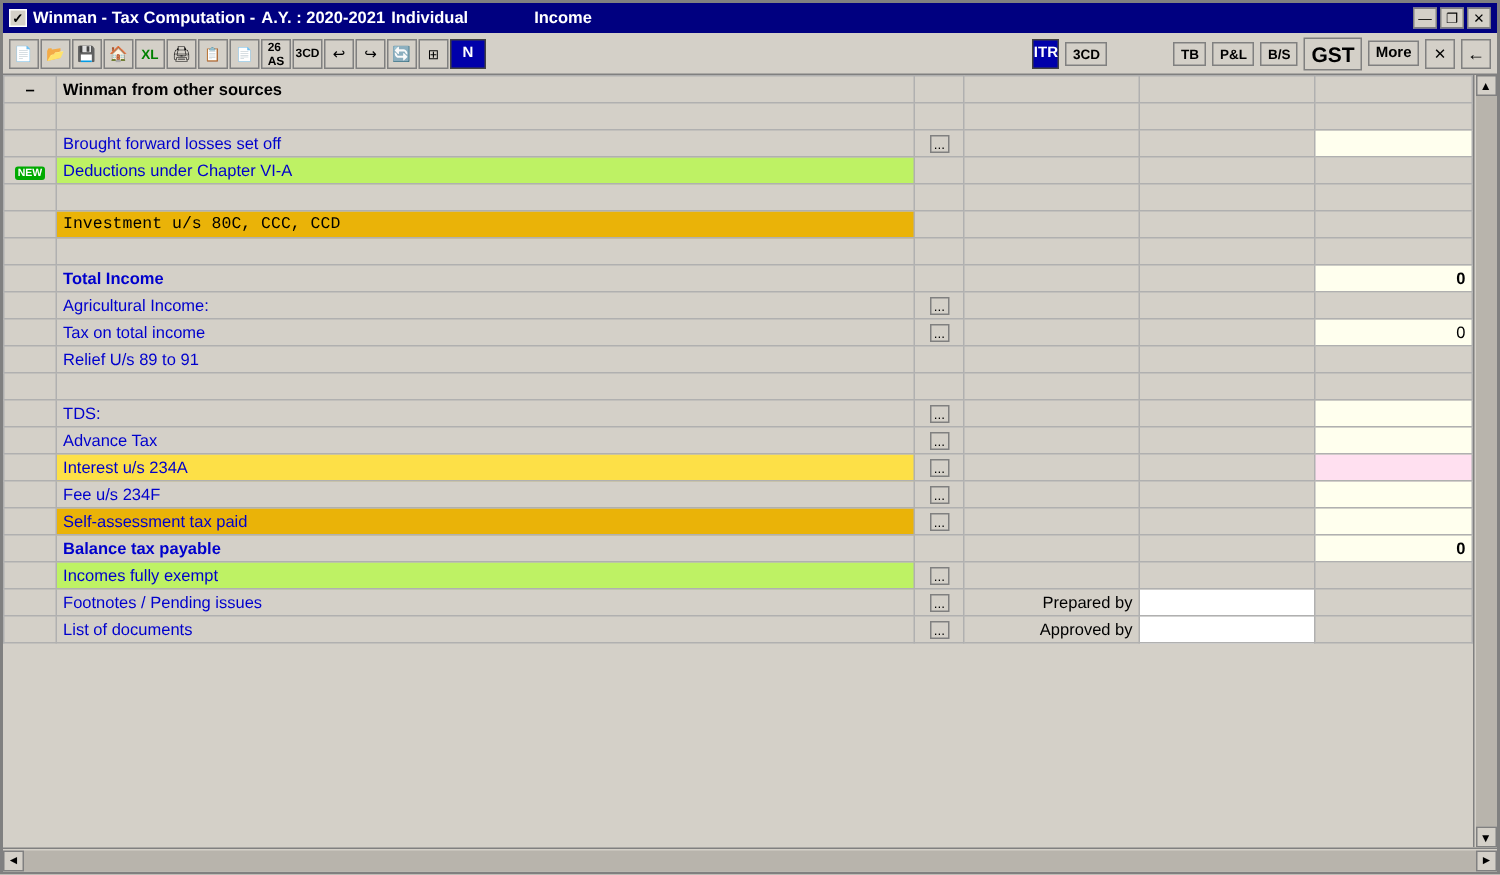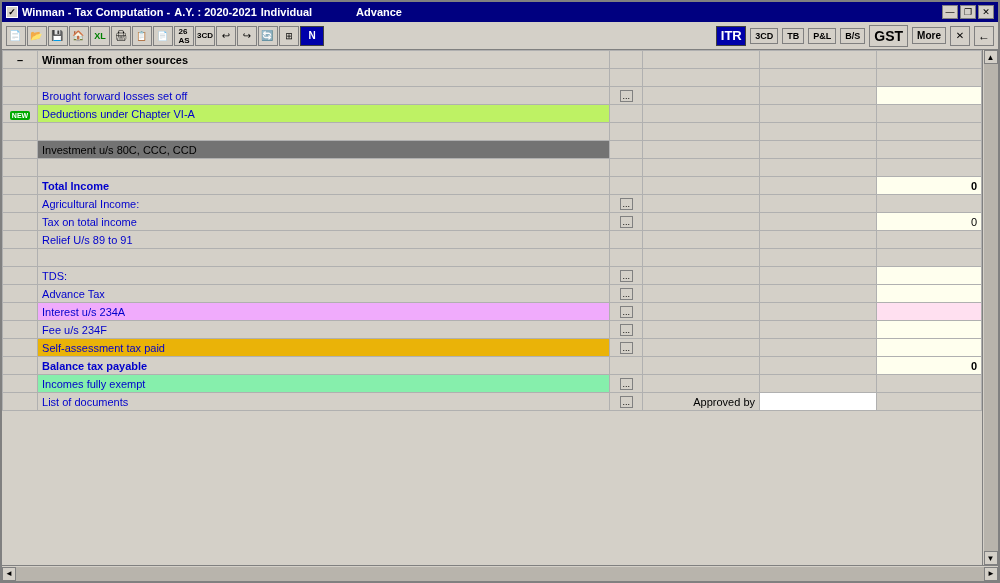--- a/index.html
+++ b/index.html
@@ -50,21 +50,21 @@
 <body>
 
 <div class="window">
 
   <div class="title-bar">
     <div class="title-bar-left">
       <div class="title-bar-checkbox">✓</div>
       <span>Winman - Tax Computation -</span>
       <span>A.Y. : 2020-2021</span>
       <span>Individual</span>
-      <span style="margin-left: 40px;">Advance</span>
+      <span style="margin-left: 40px;">Income</span>
     </div>
     <div class="title-bar-right">
       <div class="title-btn">—</div>
       <div class="title-btn">❐</div>
       <div class="title-btn">✕</div>
     </div>
   </div>
 
 
   <div class="toolbar">
@@ -81,23 +81,23 @@
       <div class="tb-icon" style="font-size:8px; font-weight:bold;">26<br style="line-height:0">AS</div>
       <div class="tb-icon" style="font-size:8px; font-weight:bold;">3CD</div>
       <div class="tb-icon" style="font-size:10px;">↩</div>
       <div class="tb-icon" style="font-size:10px;">↪</div>
       <div class="tb-icon" style="font-size:10px;">🔄</div>
       <div class="tb-icon" style="font-size:9px;">⊞</div>
       <div class="tb-blue-icon" style="font-size:10px; font-weight:bold;">N</div>
     </div>
 
     <div class="toolbar-right">
-      <div class="tb-blue-icon" style="font-size:13px; font-weight:bold; width:30px;">ITR</div>
+      <div class="tb-blue-icon" style="font-size:10px; font-weight:bold; width:18px;">ITR</div>
       <div class="tb-label" style="font-size:9px; font-weight:bold;">3CD</div>
-      <div class="tb-label" style="font-size:9px; font-weight:bold;">TB</div>
+      <div class="tb-label" style="font-size:9px; font-weight:bold;margin-left:40px;">TB</div>
       <div class="tb-label" style="font-size:9px; font-weight:bold;">P&amp;L</div>
       <div class="tb-label" style="font-size:9px; font-weight:bold;">B/S</div>
       <div class="tb-label" style="font-size:14px; font-weight:bold;">GST</div>
       <div class="tb-label" style="font-size:10px; font-weight:bold;">More</div>
       <div style="width:20px;height:20px; border:1px solid #808080; display:flex; align-items:center; justify-content:center; font-size:10px; cursor:pointer; background:#d4d0c8;">✕</div>
       <div style="width:20px;height:20px; border:1px solid #808080; display:flex; align-items:center; justify-content:center; font-size:12px; cursor:pointer; background:#d4d0c8;">←</div>
     </div>
   </div>
 
   <div class="main-content">
@@ -156,21 +156,21 @@
             <td style="background:#d4d0c8; border:1px solid #b0b0b0;"></td>
             <td style="background:#d4d0c8; border:1px solid #b0b0b0;"></td>
             <td style="background:#d4d0c8; border:1px solid #b0b0b0;"></td>
             <td style="background:#d4d0c8; border:1px solid #b0b0b0;"></td>
             <td style="background:#d4d0c8; border:1px solid #b0b0b0;"></td>
             <td style="background:#d4d0c8; border:1px solid #b0b0b0;"></td>
           </tr>
 
           <tr>
             <td style="background:#d4d0c8; border:1px solid #b0b0b0;"></td>
-            <td style="background:#737373; border:1px solid #b0b0b0;">Investment u/s 80C, CCC, CCD</td>
+            <td style="background:#eab308; border:1px solid #b0b0b0;font-family:Liberation Mono, monospace;">Investment u/s 80C, CCC, CCD</td>
             <td style="background:#d4d0c8; border:1px solid #b0b0b0;"></td>
             <td style="background:#d4d0c8; border:1px solid #b0b0b0;"></td>
             <td style="background:#d4d0c8; border:1px solid #b0b0b0;"></td>
             <td style="background:#d4d0c8; border:1px solid #b0b0b0;"></td>
           </tr>
 
           <tr>
             <td style="background:#d4d0c8; border:1px solid #b0b0b0;"></td>
             <td style="background:#d4d0c8; border:1px solid #b0b0b0;"></td>
             <td style="background:#d4d0c8; border:1px solid #b0b0b0;"></td>
@@ -238,21 +238,21 @@
             <td style="background:#d4d0c8; border:1px solid #b0b0b0;"></td>
             <td style="background:#d4d0c8; color:#0000cc; border:1px solid #b0b0b0;">Advance Tax</td>
             <td style="background:#d4d0c8; border:1px solid #b0b0b0; text-align:center;"><button class="dots-btn">...</button></td>
             <td style="background:#d4d0c8; border:1px solid #b0b0b0;"></td>
             <td style="background:#d4d0c8; border:1px solid #b0b0b0;"></td>
             <td style="background:#ffffee; border:1px solid #b0b0b0;"></td>
           </tr>
 
           <tr>
             <td style="background:#d4d0c8; border:1px solid #b0b0b0;"></td>
-            <td style="background:#f0abfc; color:#0000cc; border:1px solid #b0b0b0;">Interest u/s 234A</td>
+            <td style="background:#fde047; color:#0000cc; border:1px solid #b0b0b0;">Interest u/s 234A</td>
             <td style="background:#d4d0c8; border:1px solid #b0b0b0; text-align:center;"><button class="dots-btn">...</button></td>
             <td style="background:#d4d0c8; border:1px solid #b0b0b0;"></td>
             <td style="background:#d4d0c8; border:1px solid #b0b0b0;"></td>
             <td style="background:#ffe0f0; border:1px solid #b0b0b0;"></td>
           </tr>
 
           <tr>
             <td style="background:#d4d0c8; border:1px solid #b0b0b0;"></td>
             <td style="background:#d4d0c8; color:#0000cc; border:1px solid #b0b0b0;">Fee u/s 234F</td>
             <td style="background:#d4d0c8; border:1px solid #b0b0b0; text-align:center;"><button class="dots-btn">...</button></td>
@@ -274,27 +274,35 @@
             <td style="background:#d4d0c8; border:1px solid #b0b0b0;"></td>
             <td style="background:#d4d0c8; color:#0000cc; font-weight:bold; border:1px solid #b0b0b0;">Balance tax payable</td>
             <td style="background:#d4d0c8; border:1px solid #b0b0b0;"></td>
             <td style="background:#d4d0c8; border:1px solid #b0b0b0;"></td>
             <td style="background:#d4d0c8; border:1px solid #b0b0b0;"></td>
             <td style="background:#ffffee; border:1px solid #b0b0b0; text-align:right; padding-right:4px; font-weight:bold;">0</td>
           </tr>
 
           <tr>
             <td style="background:#d4d0c8; border:1px solid #b0b0b0;"></td>
-            <td style="background:#86efac; color:#0000cc; border:1px solid #b0b0b0;">Incomes fully exempt</td>
-            <td style="background:#d4d0c8; border:1px solid #b0b0b0; text-align:center;"><button class="dots-btn">...</button></td>
-            <td style="background:#d4d0c8; border:1px solid #b0b0b0;"></td>
-            <td style="background:#d4d0c8; border:1px solid #b0b0b0;"></td>
-            <td style="background:#d4d0c8; border:1px solid #b0b0b0;"></td>
-          </tr>
-
+            <td style="background:#bef264; color:#0000cc; border:1px solid #b0b0b0;">Incomes fully exempt</td>
+            <td style="background:#d4d0c8; border:1px solid #b0b0b0; text-align:center;"><button class="dots-btn">...</button></td>
+            <td style="background:#d4d0c8; border:1px solid #b0b0b0;"></td>
+            <td style="background:#d4d0c8; border:1px solid #b0b0b0;"></td>
+            <td style="background:#d4d0c8; border:1px solid #b0b0b0;"></td>
+          </tr>
+
+          <tr>
+            <td style="background:#d4d0c8; border:1px solid #b0b0b0;"></td>
+            <td style="background:#d4d0c8; color:#0000cc; border:1px solid #b0b0b0;">Footnotes / Pending issues</td>
+            <td style="background:#d4d0c8; border:1px solid #b0b0b0; text-align:center;"><button class="dots-btn">...</button></td>
+            <td style="background:#d4d0c8; border:1px solid #b0b0b0; text-align:right; padding-right:4px;">Prepared by</td>
+            <td style="background:white; border:1px solid #b0b0b0;"></td>
+            <td style="background:#d4d0c8; border:1px solid #b0b0b0;"></td>
+          </tr>
 
           <tr>
             <td style="background:#d4d0c8; border:1px solid #b0b0b0;"></td>
             <td style="background:#d4d0c8; color:#0000cc; border:1px solid #b0b0b0;">List of documents</td>
             <td style="background:#d4d0c8; border:1px solid #b0b0b0; text-align:center;"><button class="dots-btn">...</button></td>
             <td style="background:#d4d0c8; border:1px solid #b0b0b0; text-align:right; padding-right:4px;">Approved by</td>
             <td style="background:white; border:1px solid #b0b0b0;"></td>
             <td style="background:#d4d0c8; border:1px solid #b0b0b0;"></td>
           </tr>
         </tbody>

